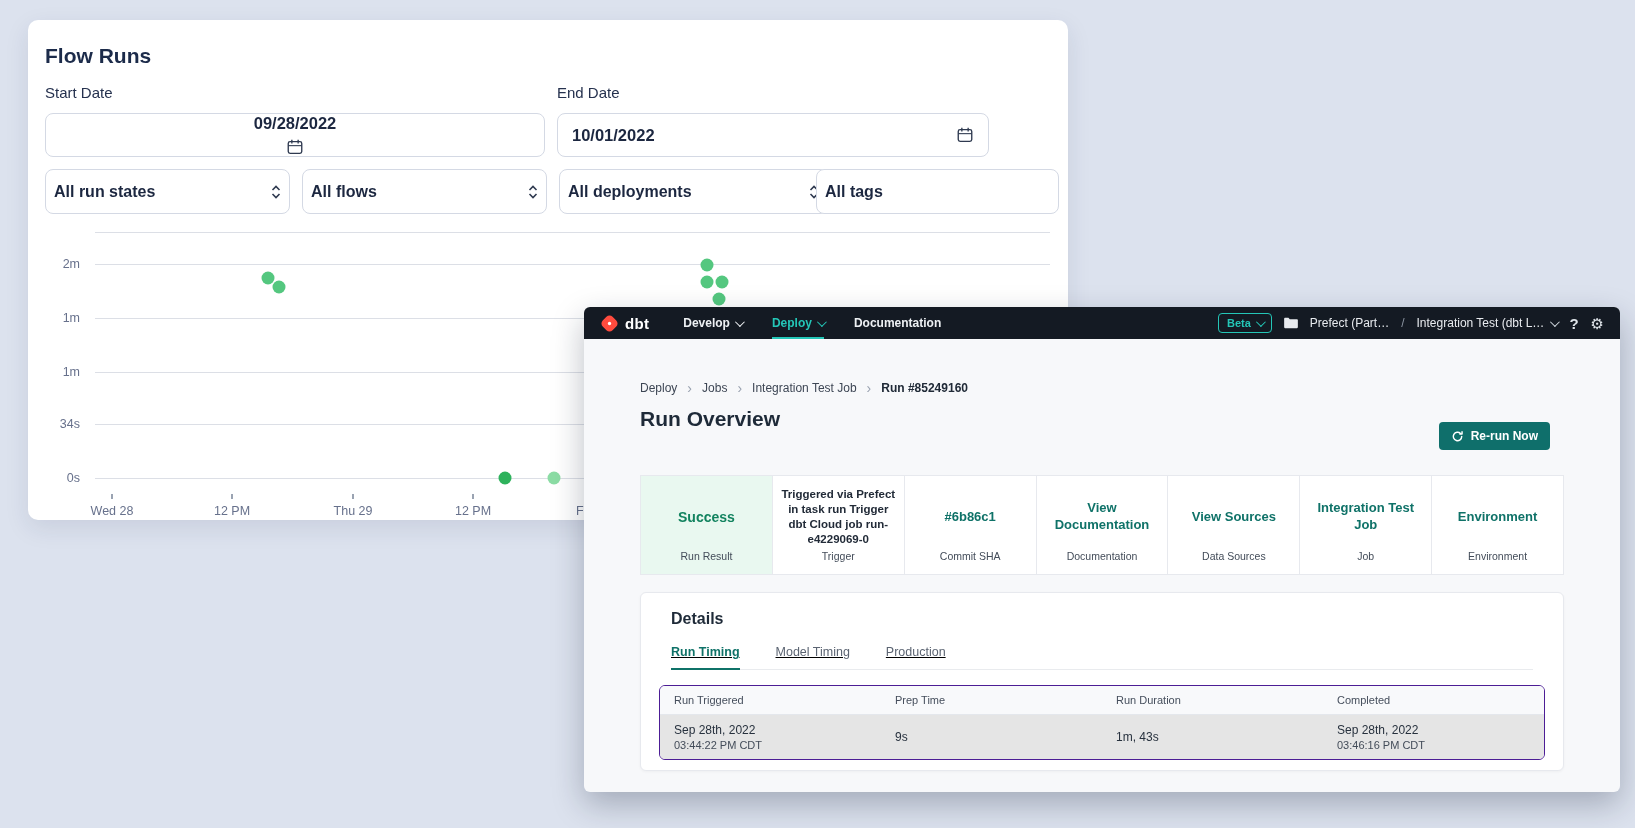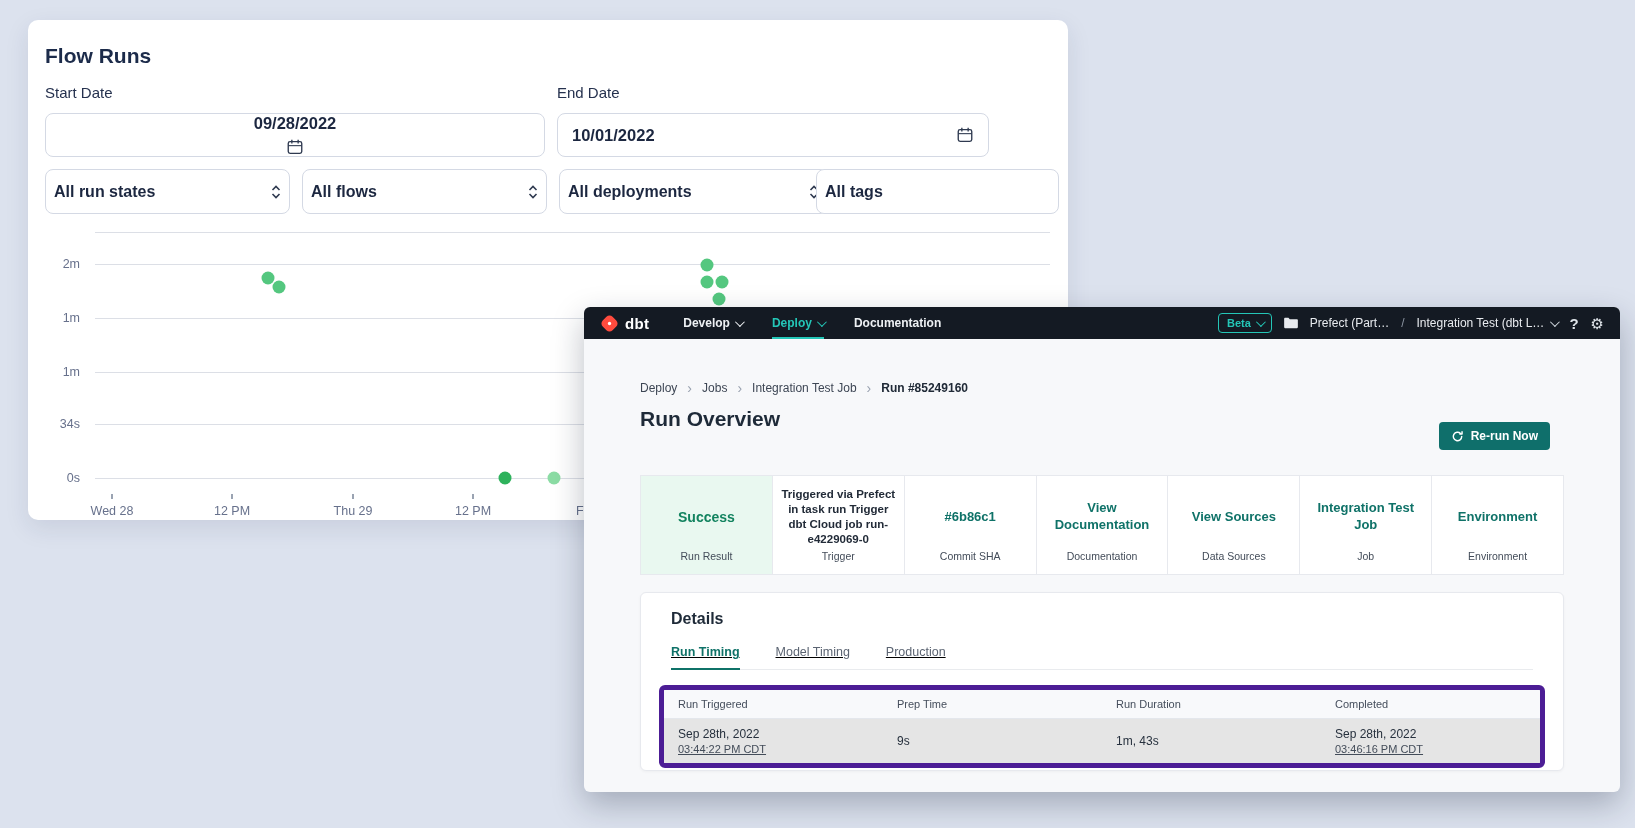--- a/index.html
+++ b/index.html
@@ -96,27 +96,27 @@
   .sc-label{text-align:center;font-size:10.5px;color:#434c59;padding-bottom:4px;}
   .details-card{
     position:absolute;left:56px;top:285px;width:924px;height:179px;
     background:#fff;border:1px solid #e7e9ee;border-radius:6px;box-sizing:border-box;
     box-shadow:0 1px 3px rgba(0,0,0,.04);
   }
   .details-title{margin:17px 30px 0;font-size:16px;font-weight:700;color:#1e2a38;}
   .tabs{display:flex;gap:36px;margin:17px 30px 0;border-bottom:1px solid #e9ebee;text-decoration:underline;}
   .tab{font-size:12.5px;color:#5b6472;padding-bottom:9px;cursor:pointer;border-bottom:2px solid transparent;margin-bottom:-1px;}
   .tab.active{color:#0f7268;font-weight:700;border-bottom-color:#0f7268;}
-  .run-table{margin:15px 18px 0;border:5px solid #4c1d95;border-radius:6px;overflow:hidden;}
+  .run-table{margin:15px 18px 0;border:1px solid #4c1d95;border-radius:6px;overflow:hidden;}
   .rt-header{display:flex;background:#f8f9fb;border-bottom:1px solid #e4e7ec;height:28px;align-items:center;}
   .rt-header .rt-cell{font-size:11px;color:#454e5c;}
   .rt-row{display:flex;background:#e5e5e5;min-height:44px;align-items:center;}
   .rt-cell{flex:1 1 0;padding-left:14px;box-sizing:border-box;}
   .rt-main{font-size:12px;color:#27313e;}
-  .rt-sub{font-size:11px;color:#434c59;margin-top:2px;text-decoration:underline;}
+  .rt-sub{font-size:11px;color:#434c59;margin-top:2px;}
   svg{display:block;}
 </style>
 </head>
 <body>
 
 <div class="flow-panel">
   <div class="fp-title">Flow Runs</div>
 
   <div class="fp-label" style="left:17px;">Start Date</div>
   <div class="date-input" style="left:17px;width:500px;flex-direction:column;">

